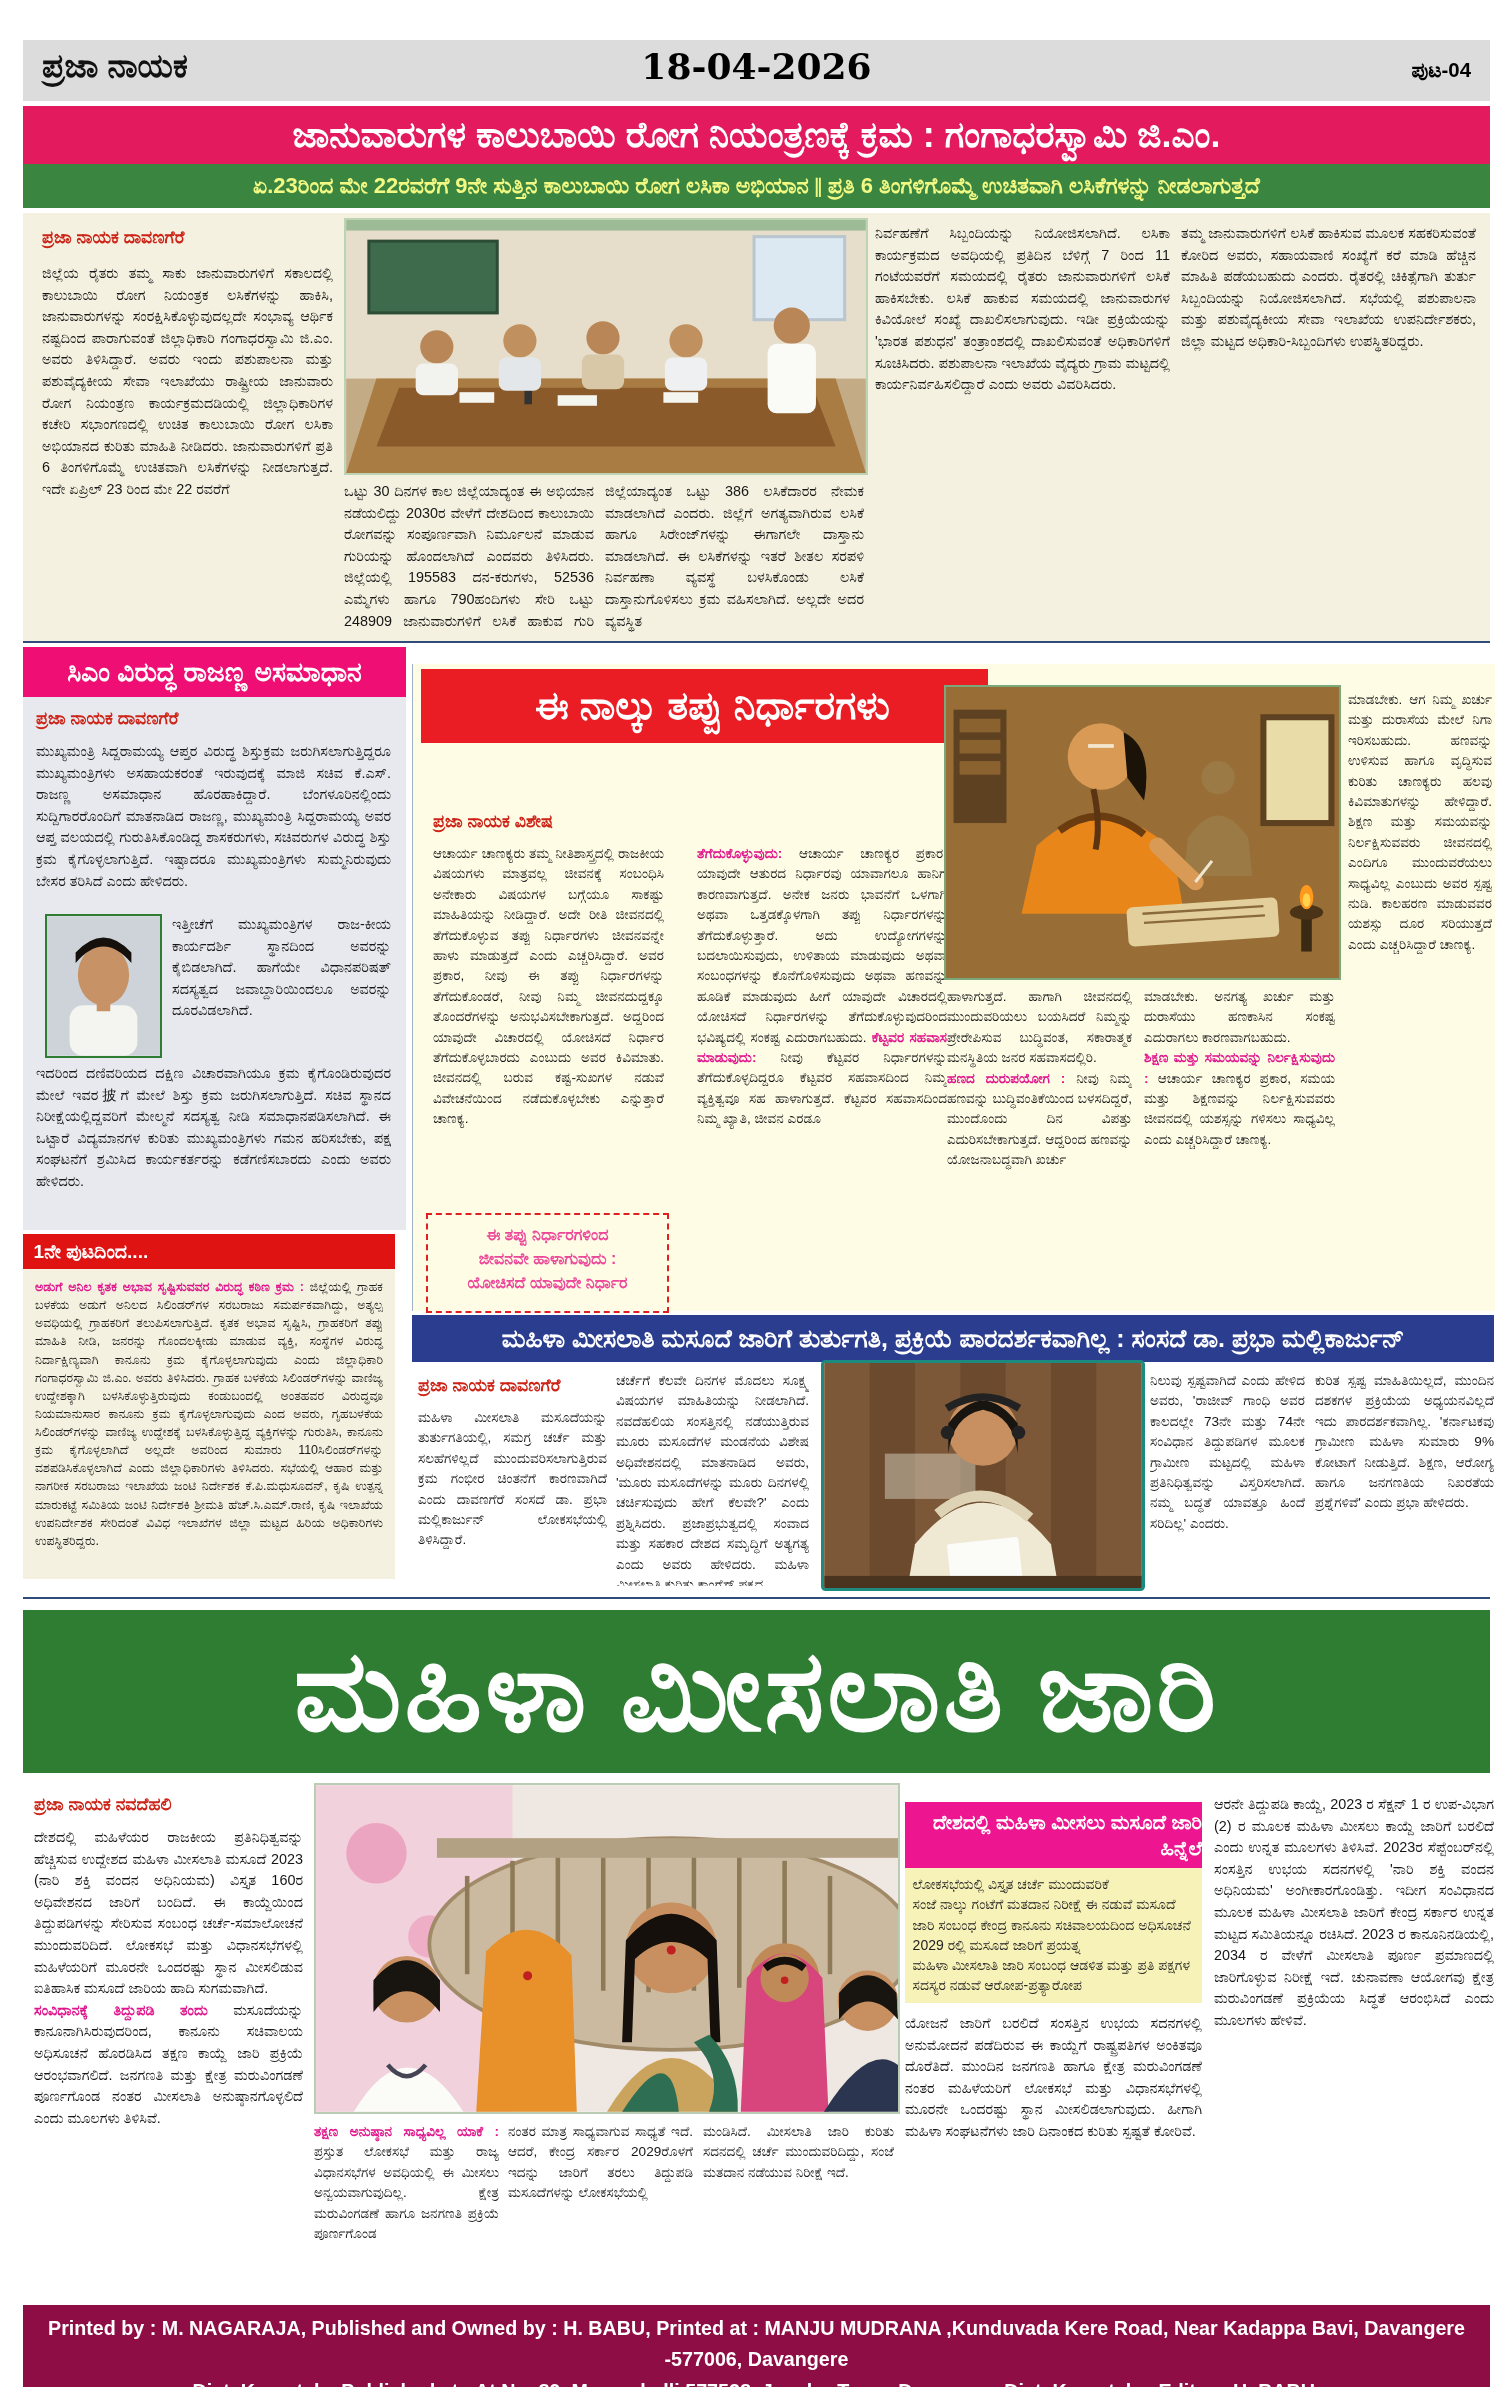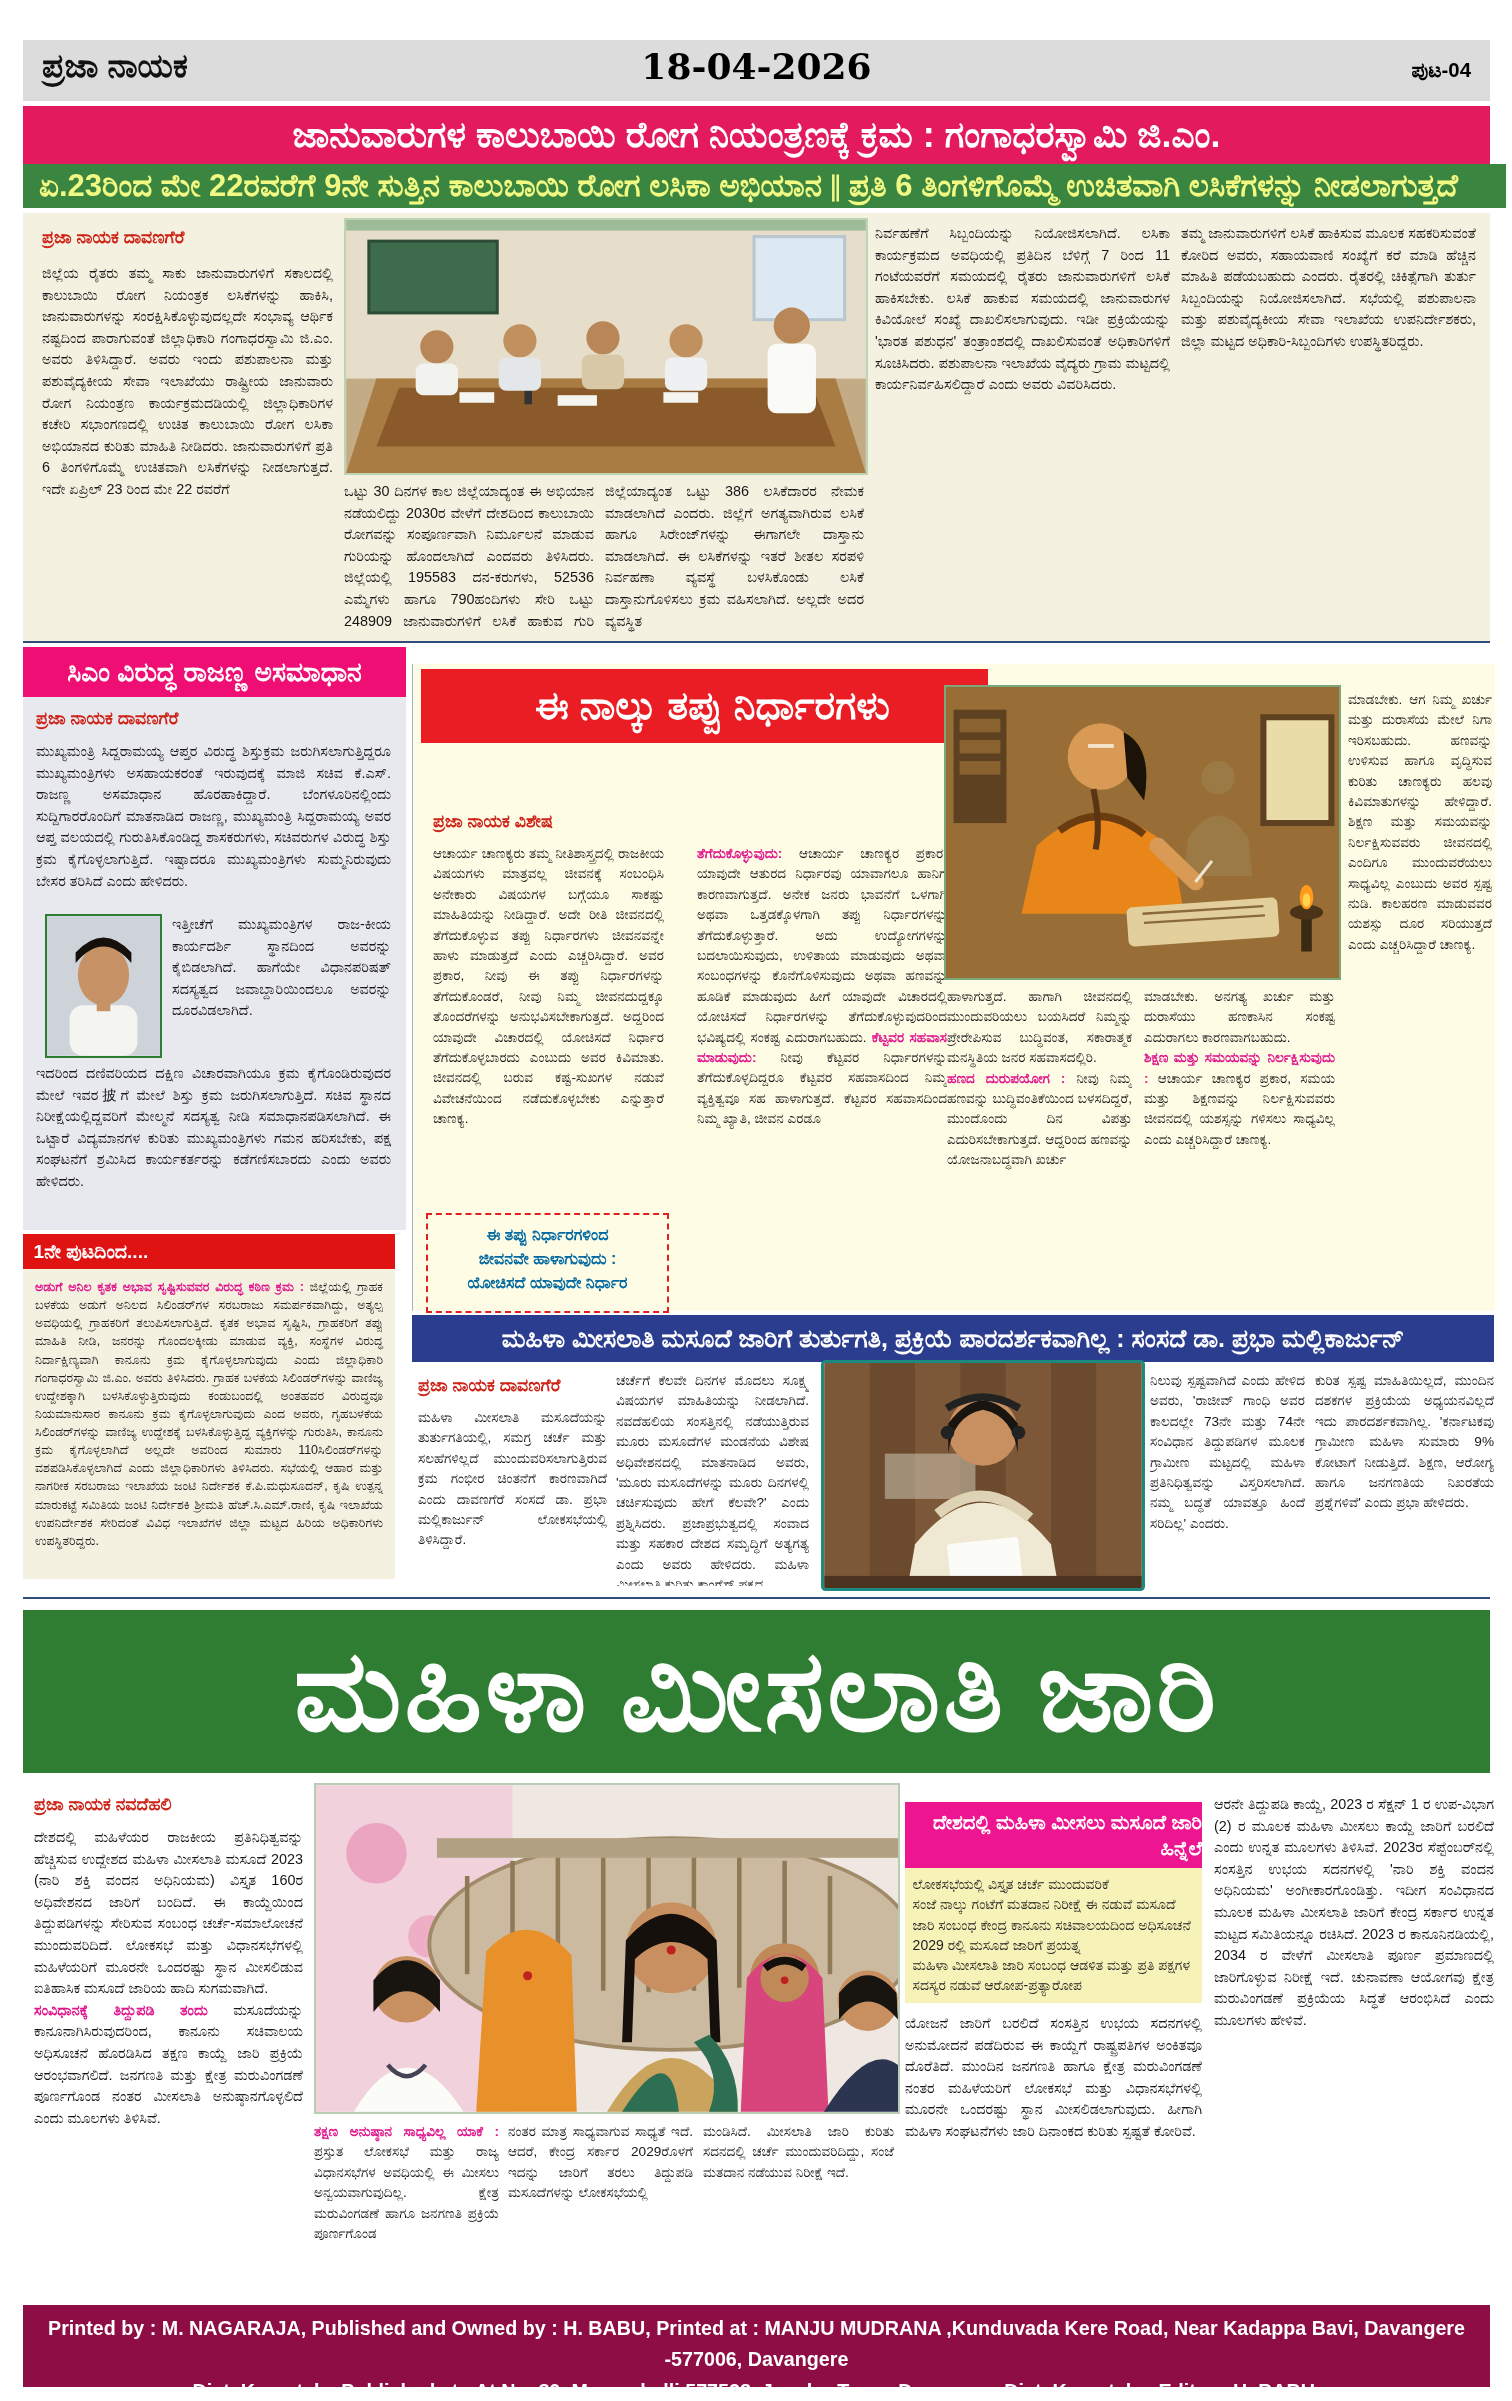--- a/index.html
+++ b/index.html
@@ -9,42 +9,42 @@
   
   .masthead-bar{left:23px;top:40px;width:1467px;height:61px;background:#dcdcdc;}
   .masthead{left:42px;top:47px;font-size:33px;font-weight:bold;color:#111;}
   .edition-date{left:0;top:45px;width:1513px;text-align:center;font-family:"DejaVu Serif",serif;
                 font-weight:bold;font-size:36px;color:#000;}
   .page-no{right:42px;top:59px;font-size:20.4px;font-weight:bold;color:#000;}
   
   .lead-headline{left:23px;top:106px;width:1467px;height:58px;background:#e31a5d;color:#fff;
                  font-weight:bold;font-size:36px;text-align:center;line-height:58px;}
   .lead-subhead{left:23px;top:164px;width:1467px;height:44px;background:#3a8540;color:#f2f983;
-                font-weight:bold;font-size:31px;line-height:44px;padding-left:16px;}
+                font-weight:bold;font-size:22px;text-align:center;line-height:44px;}
   .lead-section{left:23px;top:213px;width:1467px;height:428px;background:#f5f1e0;}
   .dateline{font-size:17.4px;font-weight:bold;color:#cd2418;}
   .bodytext{font-size:14.4px;line-height:1.5;text-align:justify;color:#161616;overflow:hidden;}
   .sep{height:2.3px;background:#2e4b7a;}
   
   .raj-head{left:23px;top:647px;width:383px;height:50px;background:#ee0e74;color:#fff;
             font-weight:bold;font-size:26.5px;text-align:center;line-height:50px;}
   .raj-body-bg{left:23px;top:697px;width:383px;height:533px;background:#e8e8ef;}
   
   .cont-box{left:23px;top:1234px;width:372px;height:345px;background:#f5f1e0;}
   .cont-tag{height:35px;background:#e01313;color:#fff;font-weight:bold;font-size:19px;
             line-height:35px;padding-left:10.6px;}
   .cont-body{padding:9px 12px;font-size:12.5px;line-height:1.45;text-align:justify;}
   .leadin{color:#e0148c;font-weight:bold;}
   
   .chan-bg{left:412px;top:664px;width:1082px;height:647px;background:#fffce6;border-left:1.5px solid #9fb3c8;}
   .chan-red{left:421px;top:669px;width:551px;height:74px;background:#ea1d25;color:#fff;
             font-weight:bold;font-size:39px;text-align:center;line-height:74px;padding-left:16px;}
   .chan-green{left:421px;top:743px;width:511px;height:54px;background:#41a852;color:#fff;
               font-weight:bold;font-size:28px;text-align:center;line-height:54px;}
-  .chan-box{left:426px;top:1213px;width:239px;height:88px;border:2.3px dashed #e02020;color:#0369a1;
+  .chan-box{left:426px;top:1213px;width:239px;height:88px;border:2.3px dashed #e02020;color:#ec4899;
             font-weight:bold;font-size:16px;text-align:center;padding-top:7.6px;line-height:1.5;}
   .pinkhead{color:#e0148c;font-weight:bold;}
   
   .blue-banner{left:412px;top:1315px;width:1082px;height:47px;background:#2b3d8f;color:#fff;
                font-weight:bold;font-size:25px;text-align:center;line-height:47px;}
   
   .green-banner{left:23px;top:1610px;width:1467px;height:163px;background:#2f7c33;color:#fff;
                 font-weight:bold;font-size:113px;text-align:center;line-height:163px;
                 font-family:"Liberation Serif",serif;letter-spacing:3px;}
   

